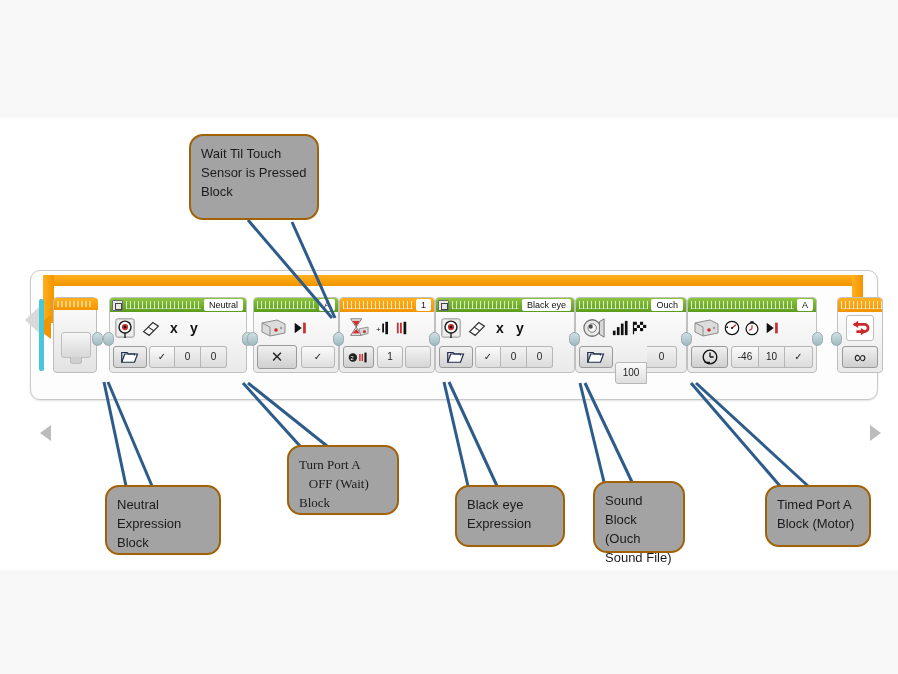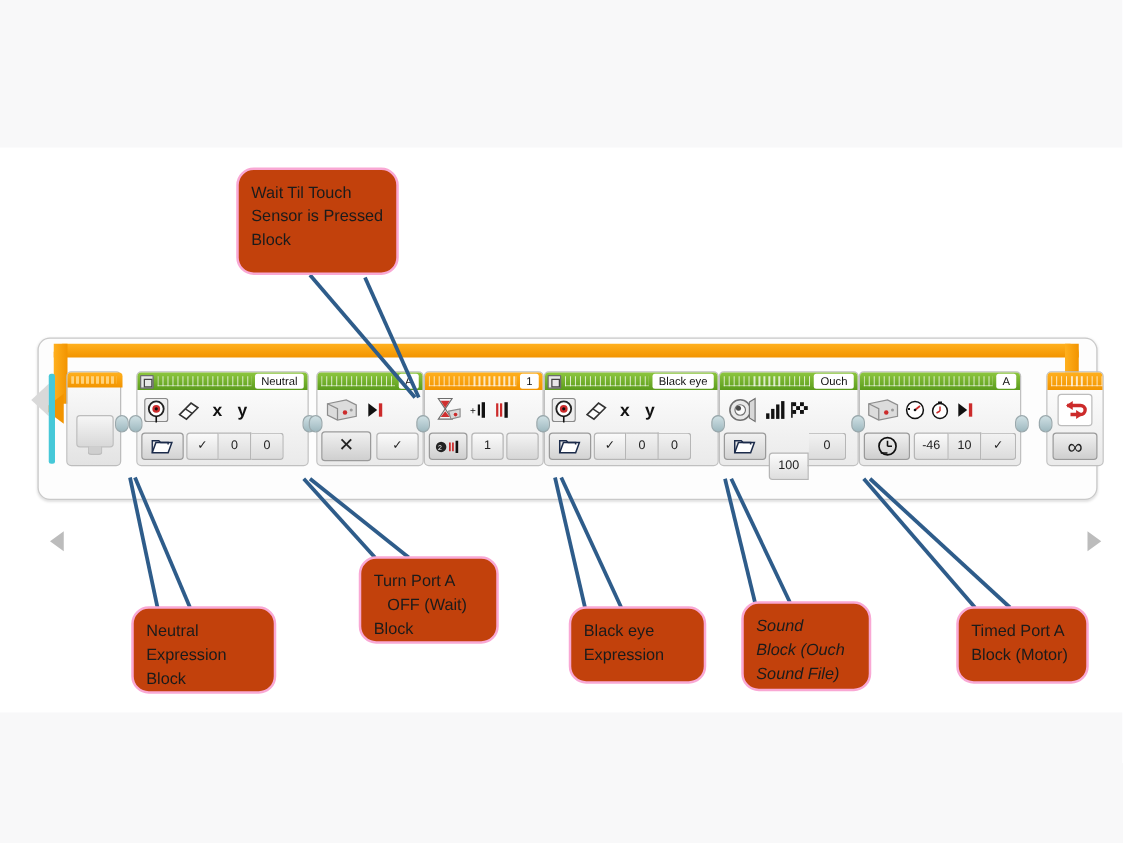--- a/index.html
+++ b/index.html
@@ -163,21 +163,21 @@
 
   .scroll-arrow { position:absolute; width:0;height:0; }
   .arrow-left  { left:18px; top:185px;
     border-top:8px solid transparent;border-bottom:8px solid transparent;border-right:11px solid #bcbcbc;}
   .arrow-right { left:848px; top:185px;
     border-top:8px solid transparent;border-bottom:8px solid transparent;border-left:11px solid #bcbcbc;}
 
   
   .callout {
     position:absolute;
-    border:2px solid #f9a8d4; border-radius:14px; background:#c2410c;
+    border:2px solid #a16207; border-radius:14px; background:#a3a3a3;
     color:#1b1b1b; font-size:13px; line-height:19px;
     padding:8px 10px;
     font-family:"Liberation Sans", sans-serif;
   }
 </style>
 </head>
 <body>
 
 <div class="band-top"></div>
 <div class="band-bot"></div>
@@ -474,32 +474,32 @@
   <div>Sensor is Pressed</div>
   <div>Block</div>
 </div>
 
 <div class="callout" style="left:105px; top:485px; width:116px; height:70px;">
   <div>Neutral</div>
   <div>Expression</div>
   <div>Block</div>
 </div>
 
-<div class="callout" style="left:287px; top:445px; width:112px; height:70px;">
+<div class="callout" style="left:287px; top:445px; width:112px; height:70px;font-family:Liberation Serif, serif;">
   <div>Turn Port A</div>
   <div style="white-space:pre">   OFF (Wait)</div>
   <div>Block</div>
 </div>
 
 <div class="callout" style="left:455px; top:485px; width:110px; height:62px;">
   <div>Black eye</div>
   <div>Expression</div>
 </div>
 
-<div class="callout" style="left:593px; top:481px; width:104px; height:72px;font-style:italic;">
+<div class="callout" style="left:593px; top:481px; width:92px; height:72px;">
   <div>Sound</div>
   <div>Block (Ouch</div>
   <div>Sound File)</div>
 </div>
 
 <div class="callout" style="left:765px; top:485px; width:106px; height:62px;">
   <div>Timed Port A</div>
   <div>Block (Motor)</div>
 </div>
 

